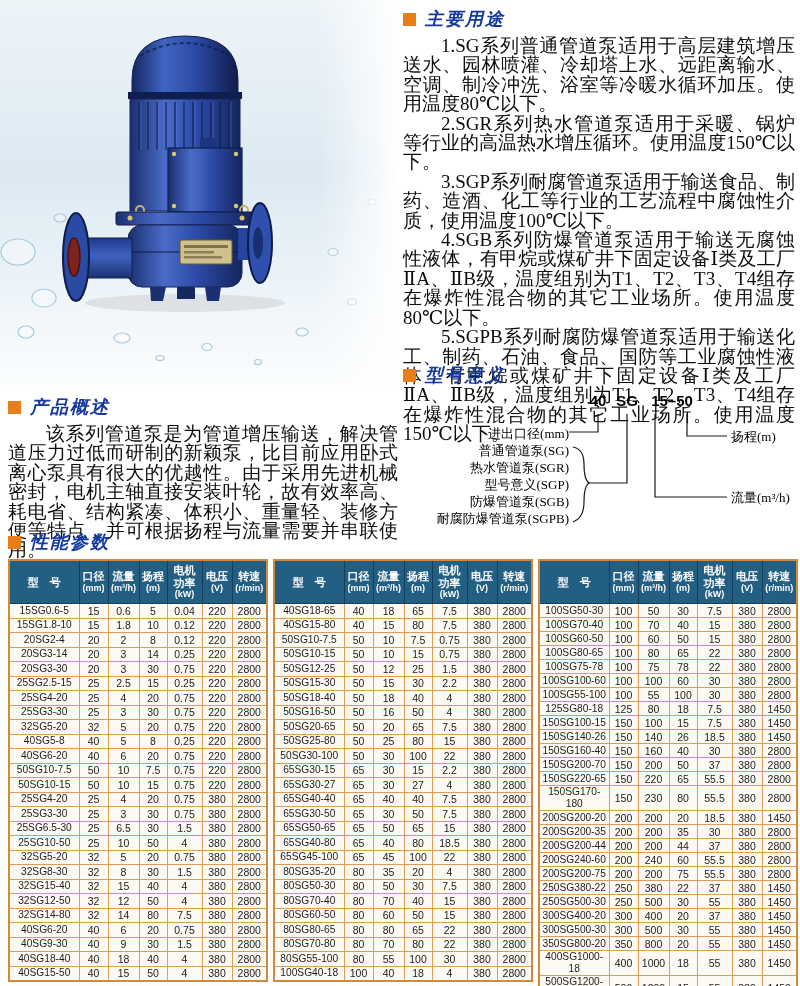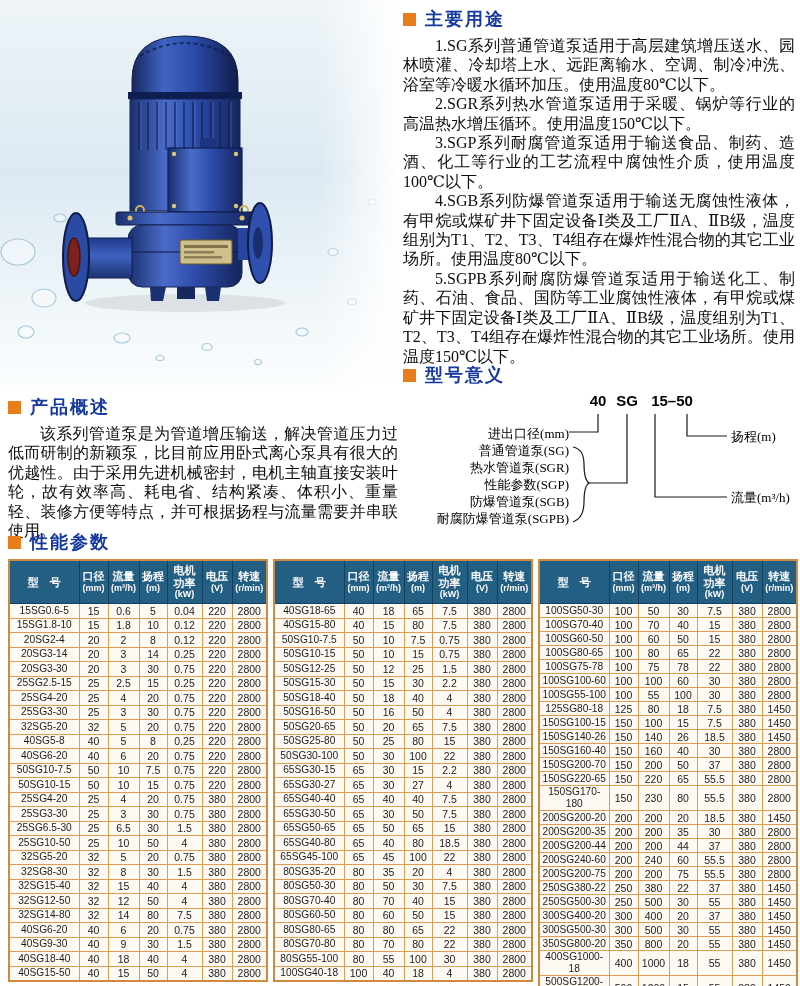--- a/index.html
+++ b/index.html
@@ -2,34 +2,34 @@
 <html><head>
 <meta charset="utf-8">
 <style>
   html,body{margin:0;padding:0;background:#ffffff;}
   .page{
     position:relative;width:800px;height:986px;margin:0 auto;
     background:#ffffff;overflow:hidden;
     font-family:"Liberation Serif","DejaVu Serif",serif;color:#111;
   }
   
-  .sec-title{display:flex;align-items:center;gap:9px;margin:0 0 8px 0;}
+  .sec-title{display:flex;align-items:center;gap:9px;margin:0 0 8px 0;font-style:italic;}
   .sq{width:13px;height:13px;background:#e87d1a;flex:0 0 auto;}
   .sec-title h2{
     margin:0;font-family:"Liberation Sans","DejaVu Sans",sans-serif;
     font-size:18px;font-weight:bold;color:#1639a0;letter-spacing:2px;line-height:1;
   }
   
   .pump-photo{position:absolute;left:0;top:0;width:400px;height:385px;}
   .sec-main-uses{position:absolute;left:403px;top:10px;width:392px;}
   .sec-model{position:absolute;left:403px;top:366px;width:392px;}
   .sec-overview{position:absolute;left:8px;top:398px;width:390px;}
   .sec-performance{position:absolute;left:8px;top:533px;width:787px;}
   
-  .para{margin:0;text-indent:2em;text-align:justify;font-size:16px;line-height:19.4px;color:#0d0d0d;}
+  .para{margin:0;text-indent:2em;text-align:justify;font-size:19px;line-height:19.4px;color:#0d0d0d;}
   
   .diagram{position:relative;height:138px;margin-top:4px;font-family:"Liberation Serif",serif;}
   .diagram svg{position:absolute;left:0;top:0;}
   .dlabel{position:absolute;font-size:13px;line-height:15px;white-space:nowrap;color:#000;}
   .dleft{right:226px;text-align:center;}
   .dright{left:328px;text-align:center;}
   .dcode{position:absolute;top:0;font-family:"Liberation Sans",sans-serif;font-weight:bold;font-size:15px;text-align:center;color:#000;}
   
   .tables{display:flex;gap:5px;align-items:flex-start;}
   table.ptable{
@@ -202,21 +202,21 @@
           <path d="M284,22 V44 H324"></path>
         </g>
       </svg>
       <span class="dcode" style="left:180px;width:30px;">40</span>
       <span class="dcode" style="left:209px;width:30px;">SG</span>
       <span class="dcode" style="left:239px;width:60px;">15–50</span>
 
       <span class="dlabel dleft" style="top:34px;">进出口径(mm)</span>
       <span class="dlabel dleft" style="top:51px;">普通管道泵(SG)</span>
       <span class="dlabel dleft" style="top:68px;">热水管道泵(SGR)</span>
-      <span class="dlabel dleft" style="top:85px;">性能参数(SGP)</span>
+      <span class="dlabel dleft" style="top:85px;">型号意义(SGP)</span>
       <span class="dlabel dleft" style="top:102px;">防爆管道泵(SGB)</span>
       <span class="dlabel dleft" style="top:119px;">耐腐防爆管道泵(SGPB)</span>
 
       <span class="dlabel dright" style="top:37px;">扬程(m)</span>
       <span class="dlabel dright" style="top:98px;">流量(m³/h)</span>
     </div>
   </section>
 
   <section class="sec-overview">
     <div class="sec-title">

